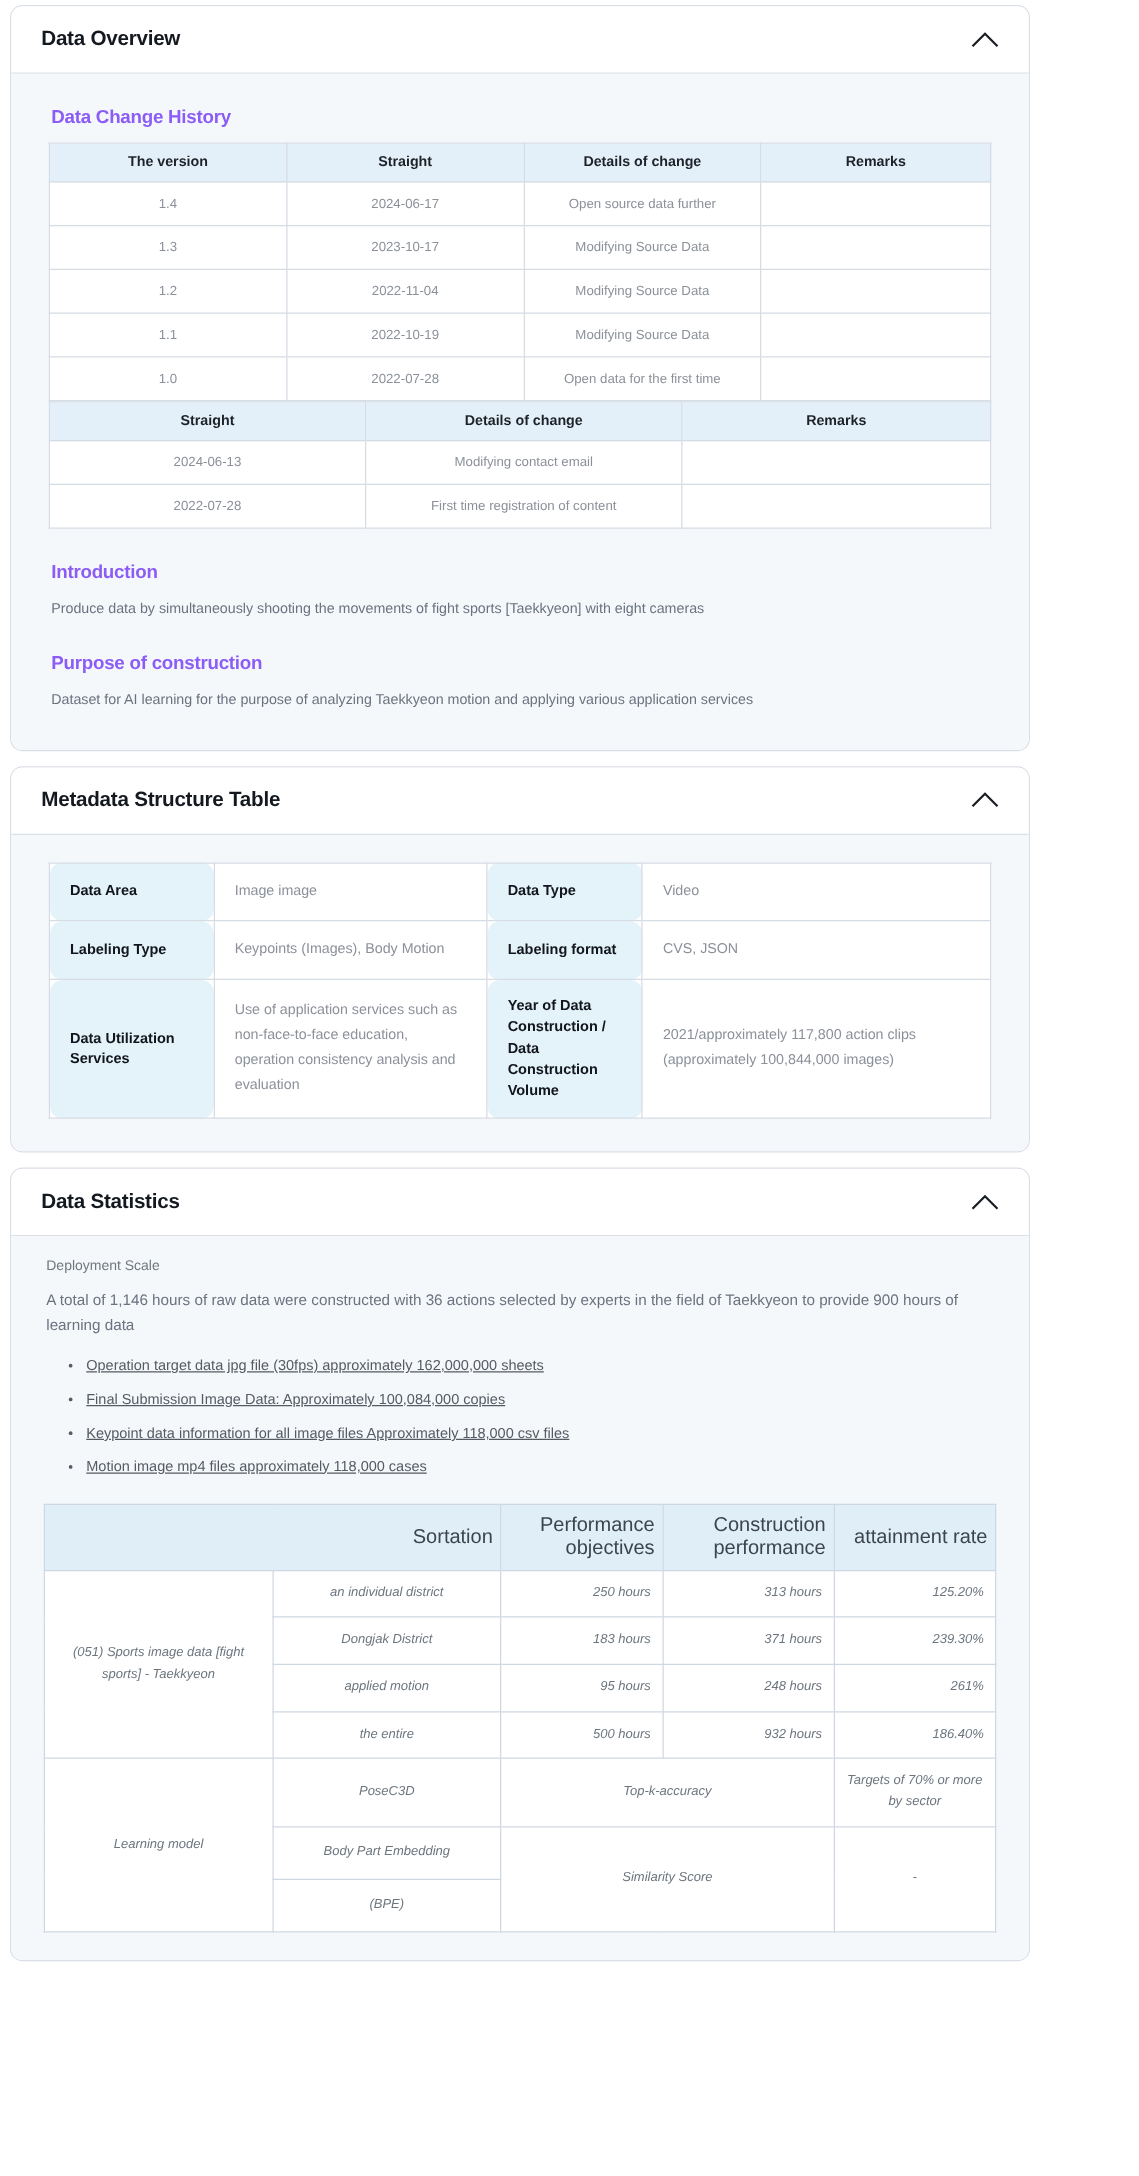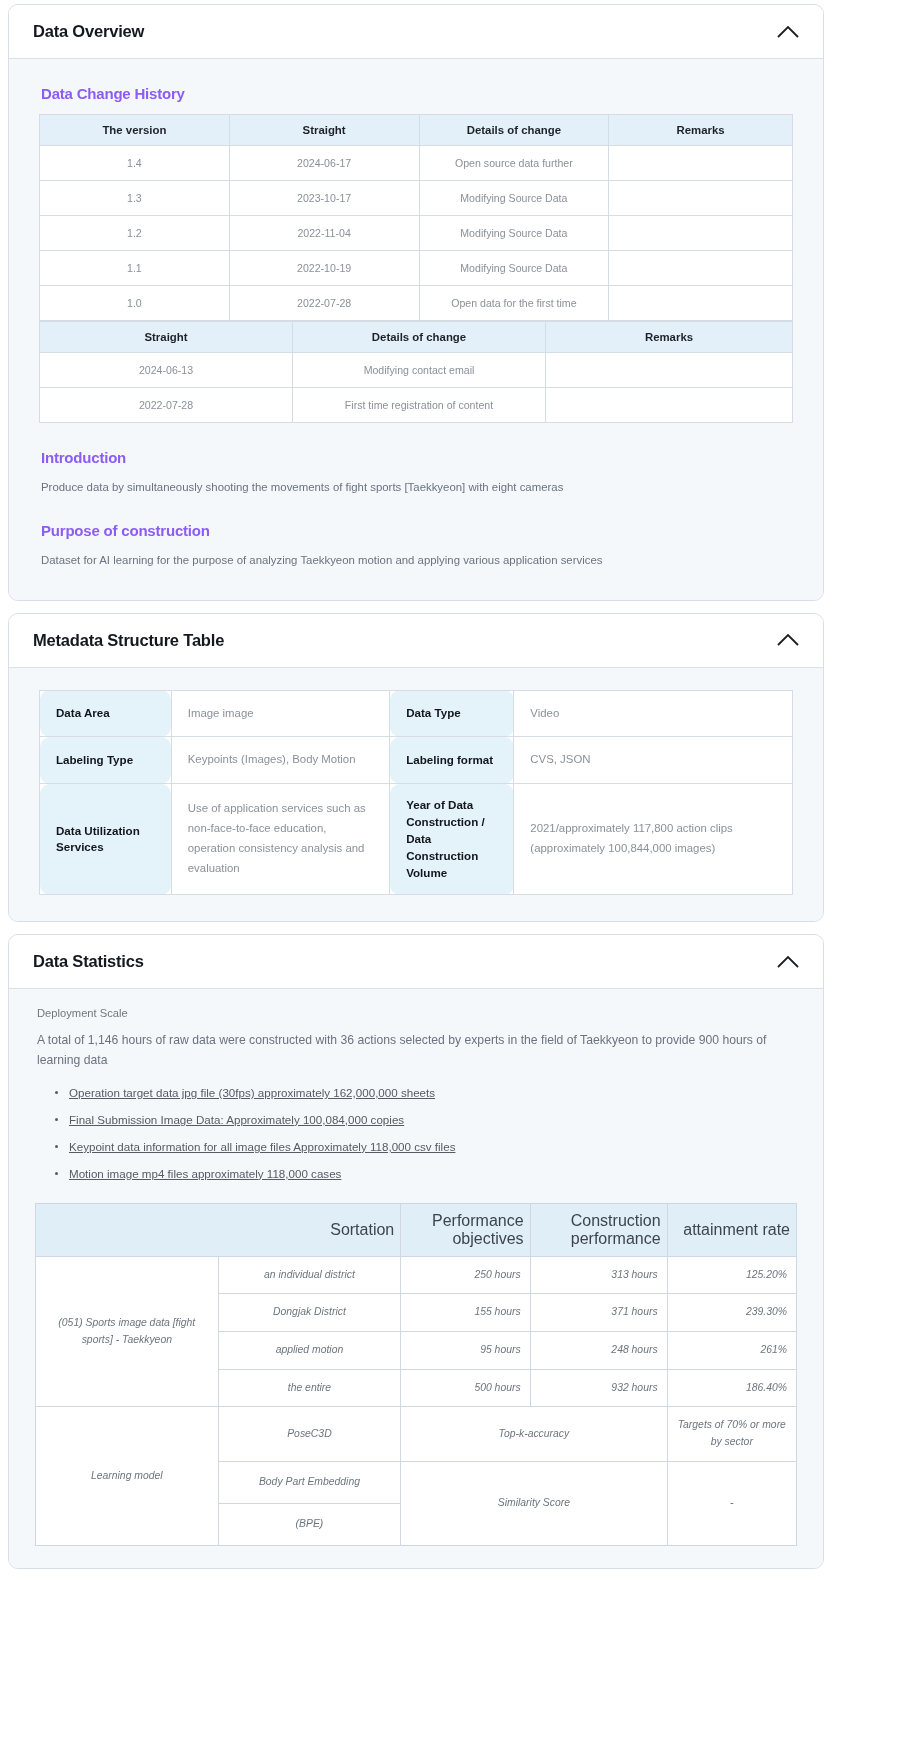--- a/index.html
+++ b/index.html
@@ -370,21 +370,21 @@
         <tbody>
           <tr>
             <td rowspan="4">(051) Sports image data [fight sports] - Taekkyeon</td>
             <td>an individual district</td>
             <td class="num">250 hours</td>
             <td class="num">313 hours</td>
             <td class="num">125.20%</td>
           </tr>
           <tr>
             <td>Dongjak District</td>
-            <td class="num">155 hours</td>
+            <td class="num">183 hours</td>
             <td class="num">371 hours</td>
             <td class="num">239.30%</td>
           </tr>
           <tr>
             <td>applied motion</td>
             <td class="num">95 hours</td>
             <td class="num">248 hours</td>
             <td class="num">261%</td>
           </tr>
           <tr>

